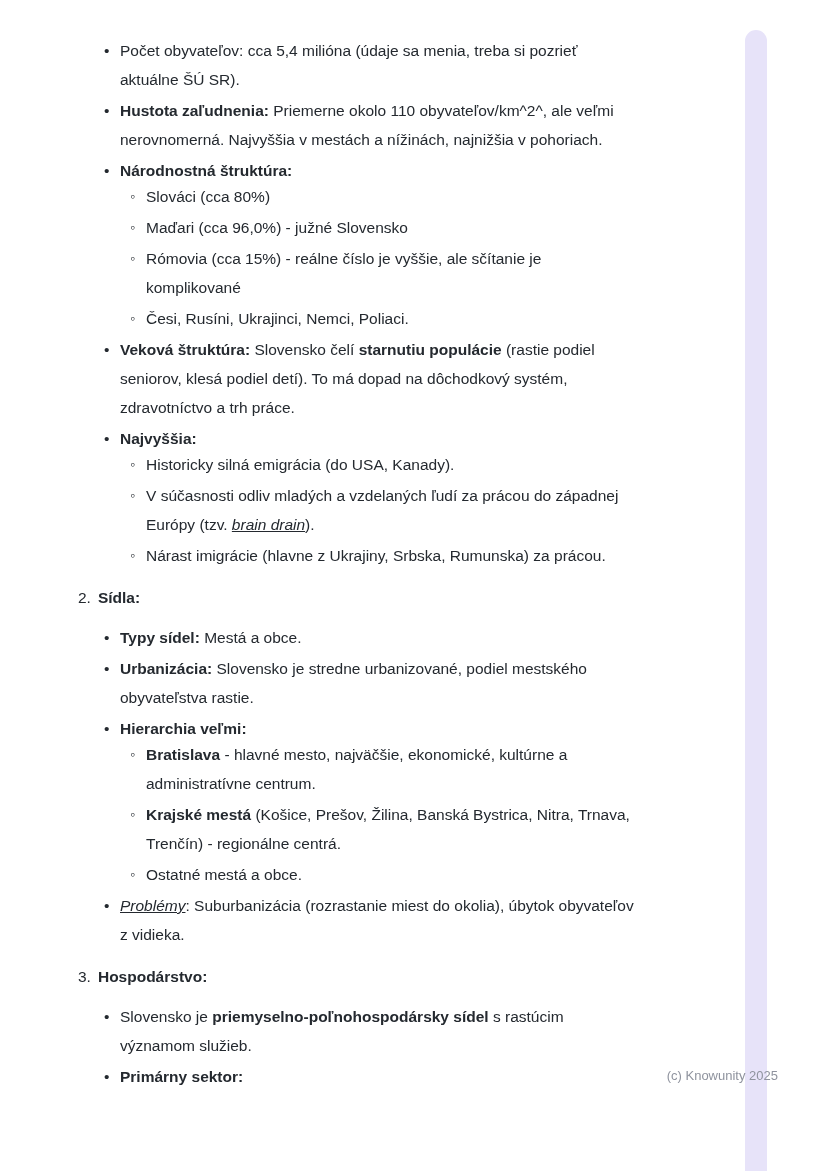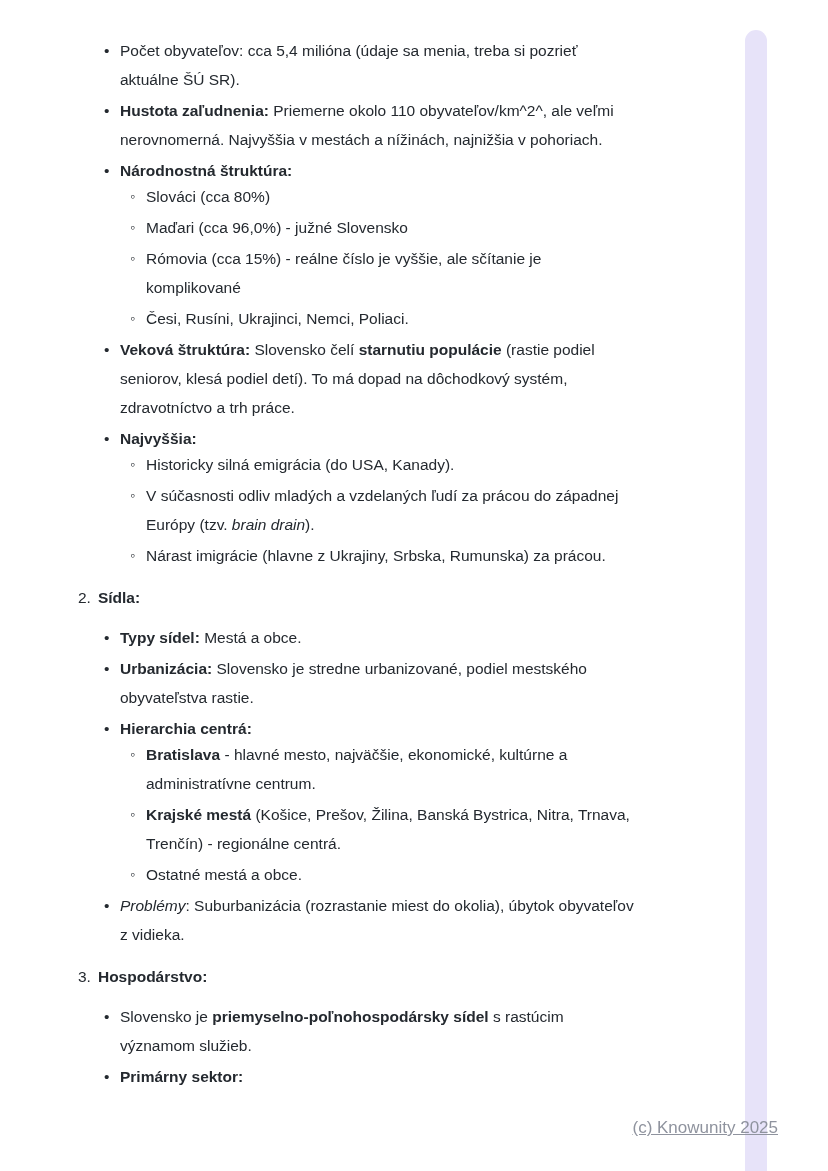--- a/index.html
+++ b/index.html
@@ -24,39 +24,38 @@
   .item .content { flex: 1; }
   .item .marker { user-select: none; }
   .li1 { margin-left: 26px; }
   .li1 .marker { flex: 0 0 16px; width: 16px; }
   .li2 { margin-left: 52px; }
   .li2 .marker { flex: 0 0 16px; width: 16px; font-size: 14px; line-height: 29px; }
   .num { margin-top: 13px; margin-bottom: 11px; }
   .num .marker { margin-right: 7px; }
   .tight { margin-bottom: -5px; }
   .content b { font-weight: bold; margin-top: 46px; }
-  .content em { font-style: italic; }
+  .content em { font-style: italic; text-decoration: underline; }
   .scrollbar-track {
     position: absolute;
     left: 745px;
     top: 30px;
     width: 22px;
     height: 1141px;
     border-radius: 11px 11px 0 0;
     z-index: 1;
   }
   .page-footer {
     position: absolute;
-    top: 1121px;
+    top: 1069px;
     right: 50px;
-    font-size: 17px;
+    font-size: 13px;
     line-height: 14px;
     color: #8f939e;
     z-index: 3;
-    text-decoration: underline;
   }
 </style>
 </head>
 <body>
 
 <div class="page">
   <div class="notes">
       <div class="item li1">
         <span class="marker">•</span>
         <span class="content"><span>Počet obyvateľov: cca 5,4 milióna (údaje sa menia, treba si pozrieť aktuálne ŠÚ SR).</span></span>
@@ -112,21 +111,21 @@
       <div class="item li1">
         <span class="marker">•</span>
         <span class="content"><b>Typy sídel:</b><span> Mestá a obce.</span></span>
       </div>
       <div class="item li1">
         <span class="marker">•</span>
         <span class="content"><b>Urbanizácia:</b><span> Slovensko je stredne urbanizované, podiel mestského obyvateľstva rastie.</span></span>
       </div>
       <div class="item li1 tight">
         <span class="marker">•</span>
-        <span class="content"><b>Hierarchia centrá:</b></span>
+        <span class="content"><b>Hierarchia veľmi:</b></span>
       </div>
       <div class="item li2">
         <span class="marker">◦</span>
         <span class="content"><b>Bratislava</b><span> - hlavné mesto, najväčšie, ekonomické, kultúrne a administratívne centrum.</span></span>
       </div>
       <div class="item li2">
         <span class="marker">◦</span>
         <span class="content"><b>Krajské mestá</b><span> (Košice, Prešov, Žilina, Banská Bystrica, Nitra, Trnava, Trenčín) - regionálne centrá.</span></span>
       </div>
       <div class="item li2">

